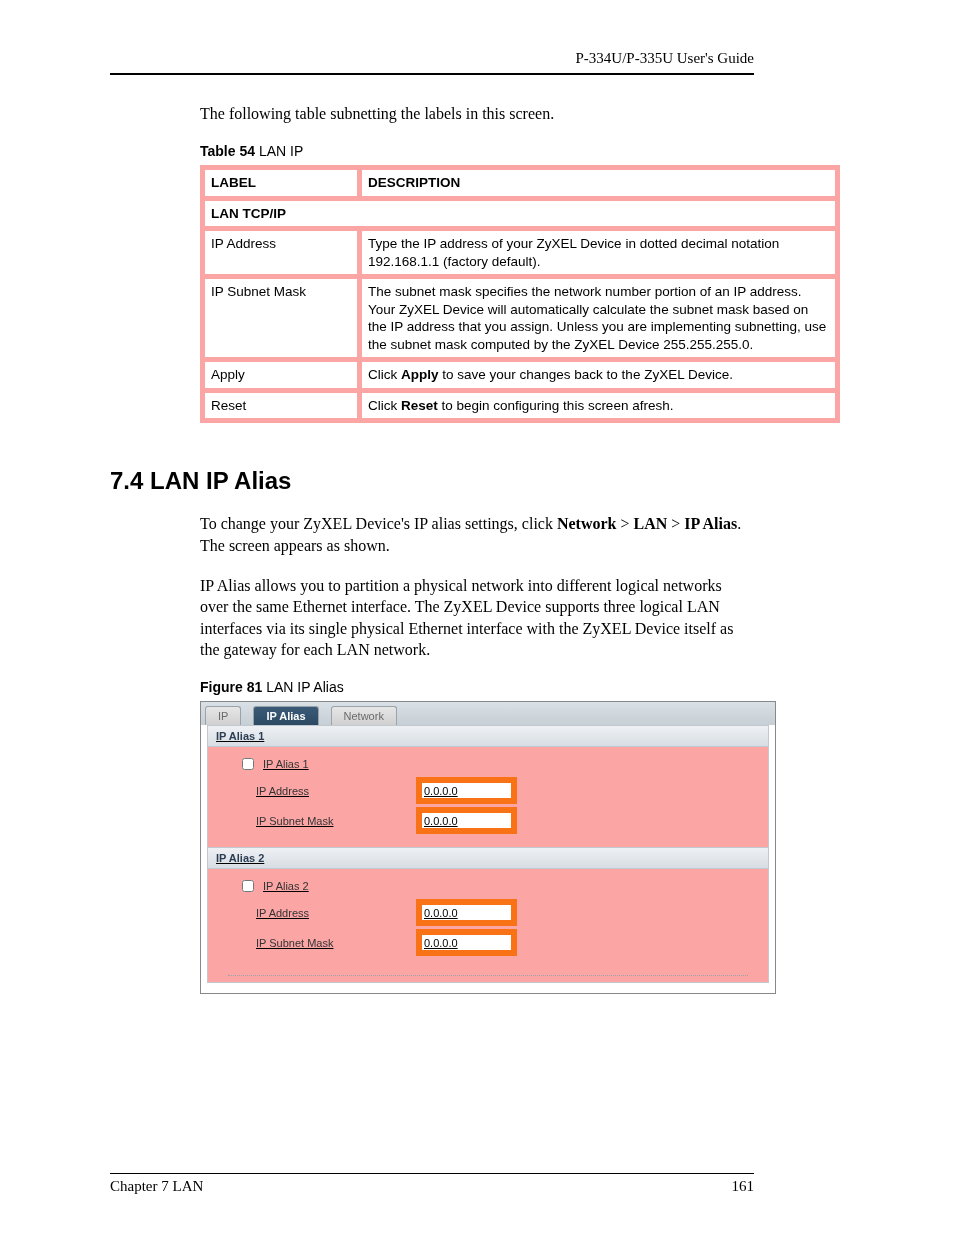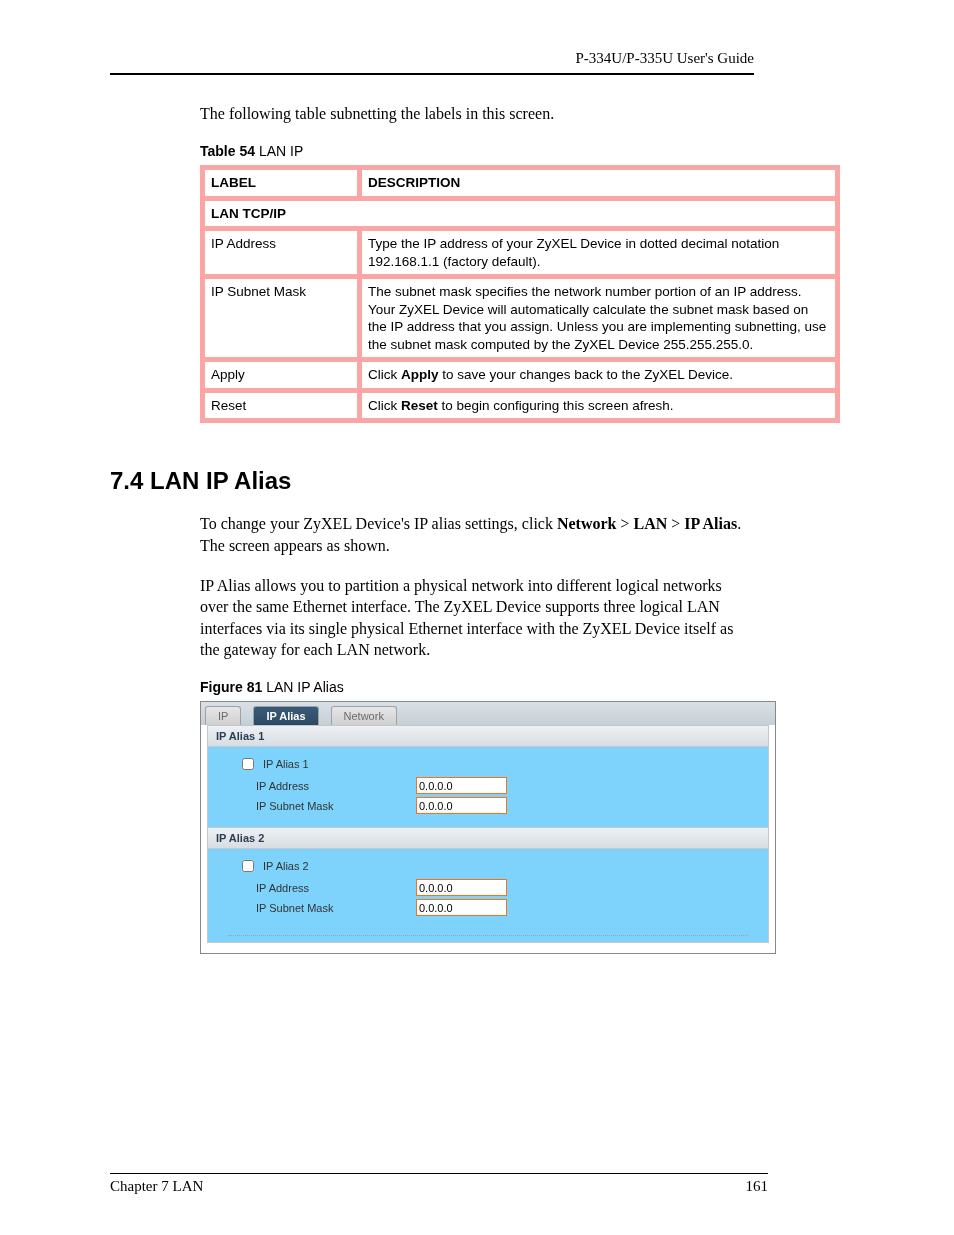--- a/index.html
+++ b/index.html
@@ -90,21 +90,22 @@
     cursor: pointer;
   }
   .tab.active {
     background: linear-gradient(#3a5a77,#2c4a63);
     color: #fff;
     font-weight: bold;
   }
   .panel-body {
     border: 1px solid #c2c8ce;
     margin: 0 6px 10px 6px;
-    background: #7dd3fc;
+    background: #fca5a5;
+    text-decoration: underline;
   }
   .panel-section-header {
     background: linear-gradient(#eef1f4,#d7dde3);
     font-size: 11px;
     font-weight: bold;
     color: #2b3d52;
     padding: 4px 8px;
     border-bottom: 1px solid #c2c8ce;
     border-top: 1px solid #c2c8ce;
   }
@@ -119,21 +120,21 @@
     align-items: center;
     margin: 3px 0;
   }
   .field-row .lbl {
     width: 160px;
   }
   .field-row input[type="text"] {
     font-size: 11px;
     width: 85px;
     height: 15px;
-    border: 1px solid #f97316;
+    border: 6px solid #f97316;
     padding: 0 2px;
   }
   .chk-row {
     display: flex;
     align-items: center;
     gap: 6px;
     margin-bottom: 4px;
   }
   .chk-row input[type="checkbox"] {
     width: 12px; height: 12px;
@@ -153,21 +154,21 @@
     background: linear-gradient(#f6f6f6,#dcdcdc);
     border: 1px solid #888;
     border-radius: 2px;
     margin: 0 4px;
     cursor: pointer;
   }
   .footer {
     position: absolute;
     bottom: 40px;
     left: 110px;
-    right: 96px;
+    right: 110px;
   }
   .hr-bottom {
     border: none;
     border-top: 1.5px solid #000;
     margin: 0 0 4px 0;
   }
   .footer-row {
     display: flex;
     justify-content: space-between;
     font-size: 15px;

